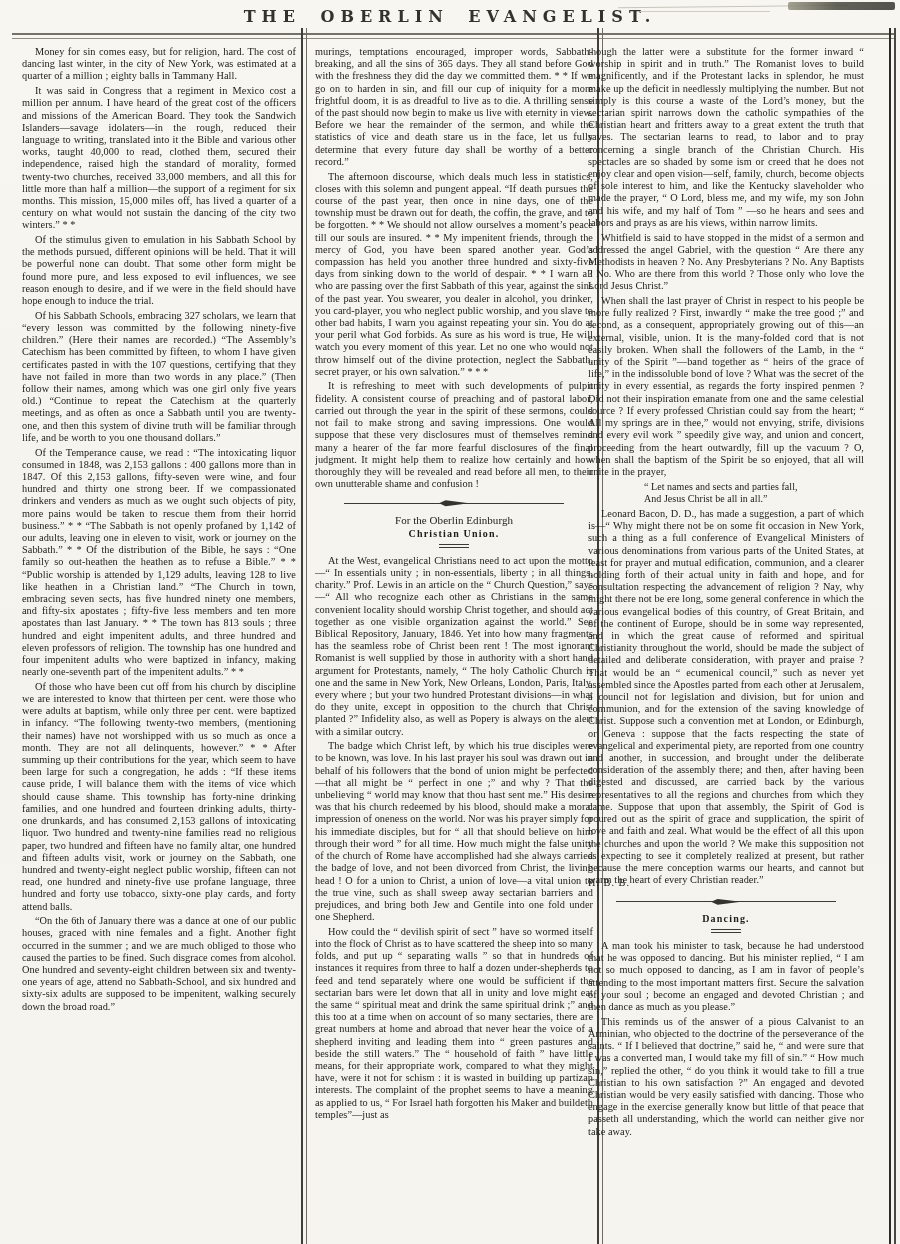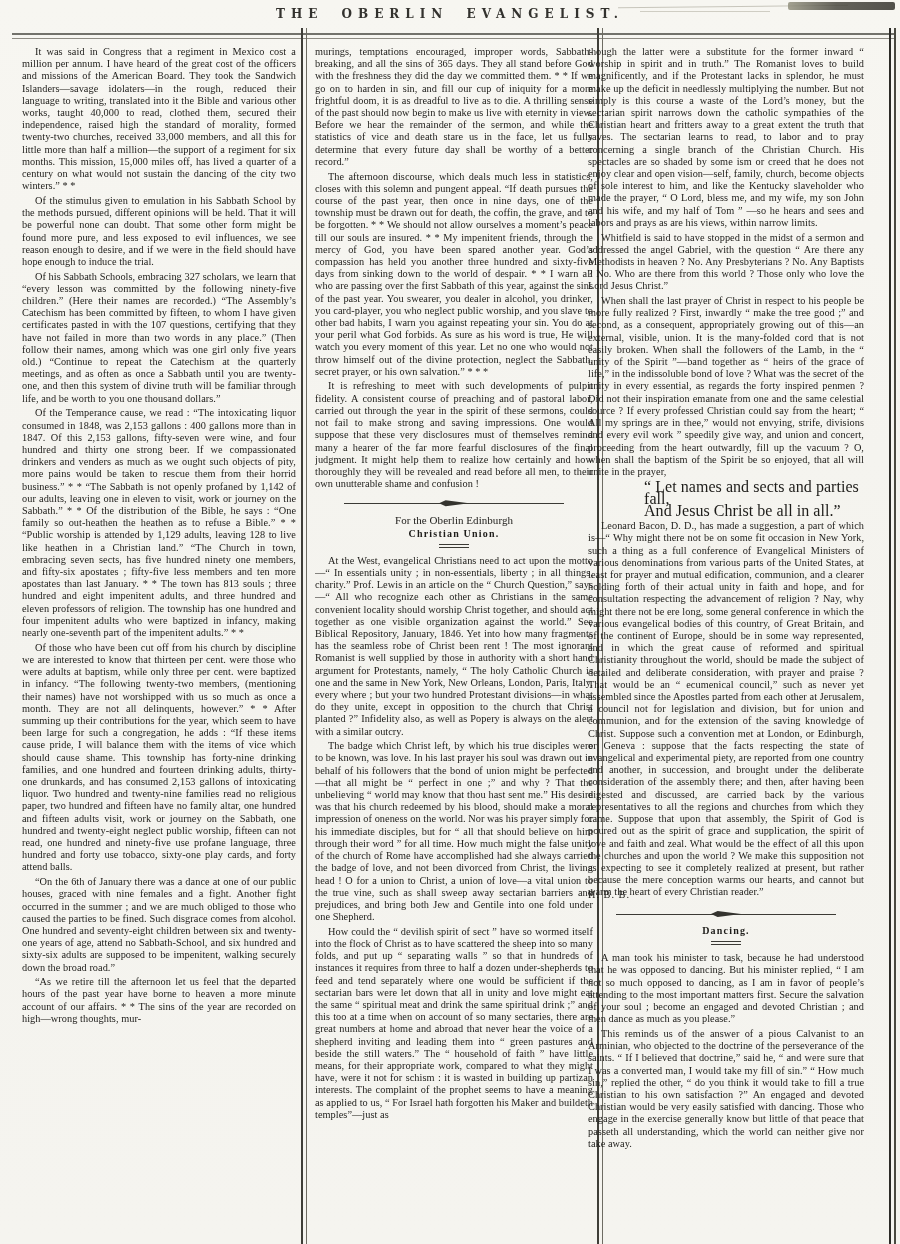--- a/index.html
+++ b/index.html
@@ -6,21 +6,21 @@
   body{
     background:#f6f5f0;
     font-family:"Liberation Serif", serif;
     color:#1d1c19;
     position:relative;
   }
   .page{position:absolute;inset:0;background:linear-gradient(180deg,#f7f6f1 0%,#f4f3ee 55%,#f5f4ef 100%);}
   
   .masthead{
     position:absolute;top:7px;left:0;width:100%;text-align:center;
-    font-family:"DejaVu Serif", serif;font-size:12px;font-weight:bold;
+    font-family:"DejaVu Serif", serif;font-size:16px;font-weight:bold;
     letter-spacing:6px;color:#33322e;word-spacing:8px;
   }
   .toprule-a{position:absolute;left:12px;right:6px;top:33px;border-top:2px solid #5b5a53;opacity:.85;}
   .toprule-b{position:absolute;left:12px;right:6px;top:38px;border-top:1.5px solid #737168;opacity:.8;}
   
   .pencil-1{position:absolute;top:6px;left:618px;width:230px;height:1px;background:#c7c5bb;transform:rotate(-.6deg);}
   .pencil-2{position:absolute;top:11px;left:640px;width:130px;height:1px;background:#cfcdc3;}
   .smudge{position:absolute;top:2px;left:788px;width:107px;height:8px;border-radius:2px;
     background:linear-gradient(90deg,#94927f 0%,#4a4940 45%,#35342e 100%);opacity:.85;}
   
@@ -52,21 +52,21 @@
     width:30px;height:7px;background:#34332e;
     clip-path:polygon(0% 50%,22% 8%,100% 50%,22% 92%);
   }
   .kicker{text-align:center;text-indent:0;font-size:11px;margin:1px 0 1px;}
   .heading{
     text-align:center;text-indent:0;font-weight:bold;font-size:10px;
     letter-spacing:1.2px;margin:1px 0 0;
   }
   .headrule{width:30px;height:2px;margin:4px auto 7px;
     border-top:1px solid #3b3a35;border-bottom:1px solid #3b3a35;}
-  .verse{text-indent:0;text-align:left;margin:0 0 3px 56px;white-space:pre-line;font-size:16px;}
+  .verse{text-indent:0;text-align:left;margin:0 0 3px 56px;white-space:pre-line;font-size:10px;}
   .signature{text-align:left;text-indent:0;padding-right:12px;margin-top:-12.2px;letter-spacing:1px;}
 </style>
 </head>
 <body>
 
 <div class="page">
 
   <div class="masthead">THE OBERLIN EVANGELIST.</div>
   <div class="toprule-a"></div>
   <div class="toprule-b"></div>
@@ -82,27 +82,27 @@
   <div class="vrule vr-2">
       <div class="a"></div>
       <div class="b"></div>
     </div>
   <div class="vrule vr-right">
       <div class="a"></div>
       <div class="b"></div>
     </div>
 
   <div class="col" id="col1">
+    <div class="para">Money for sin comes easy, but for religion, hard. The cost of dancing last winter, in the city of New York, was estimated at a quarter of a million ; eighty balls in Tammany Hall.</div>
     <div class="para">It was said in Congress that a regiment in Mexico cost a million per annum. I have heard of the great cost of the officers and missions of the American Board. They took the Sandwich Islanders—savage idolaters—in the rough, reduced their language to writing, translated into it the Bible and various other works, taught 40,000 to read, clothed them, secured their independence, raised high the standard of morality, formed twenty-two churches, received 33,000 members, and all this for little more than half a million—the support of a regiment for six months. This mission, 15,000 miles off, has lived a quarter of a century on what would not sustain the dancing of the city two winters.”  *  *</div>
     <div class="para">Of the stimulus given to emulation in his Sabbath School by the methods pursued, different opinions will be held. That it will be powerful none can doubt. That some other form might be found more pure, and less exposed to evil influences, we see reason enough to desire, and if we were in the field should have hope enough to induce the trial.</div>
     <div class="para">Of his Sabbath Schools, embracing 327 scholars, we learn that “every lesson was committed by the following ninety-five children.” (Here their names are recorded.) “The Assembly’s Catechism has been committed by fifteen, to whom I have given certificates pasted in with the 107 questions, certifying that they have not failed in more than two words in any place.” (Then follow their names, among which was one girl only five years old.) “Continue to repeat the Catechism at the quarterly meetings, and as often as once a Sabbath until you are twenty-one, and then this system of divine truth will be familiar through life, and be worth to you one thousand dollars.”</div>
     <div class="para">Of the Temperance cause, we read : “The intoxicating liquor consumed in 1848, was 2,153 gallons : 400 gallons more than in 1847. Of this 2,153 gallons, fifty-seven were wine, and four hundred and thirty one strong beer. If we compassionated drinkers and venders as much as we ought such objects of pity, more pains would be taken to rescue them from their horrid business.” * * “The Sabbath is not openly profaned by 1,142 of our adults, leaving one in eleven to visit, work or journey on the Sabbath.” * * Of the distribution of the Bible, he says : “One family so out-heathen the heathen as to refuse a Bible.” * * “Public worship is attended by 1,129 adults, leaving 128 to live like heathen in a Christian land.” “The Church in town, embracing seven sects, has five hundred ninety one members, and fifty-six apostates ; fifty-five less members and ten more apostates than last January. * * The town has 813 souls ; three hundred and eight impenitent adults, and three hundred and eleven professors of religion. The township has one hundred and four impenitent adults who were baptized in infancy, making nearly one-seventh part of the impenitent adults.” *  *</div>
     <div class="para">Of those who have been cut off from his church by discipline we are interested to know that thirteen per cent. were those who were adults at baptism, while only three per cent. were baptized in infancy. “The following twenty-two members, (mentioning their names) have not worshipped with us so much as once a month. They are not all delinquents, however.” * * After summing up their contributions for the year, which seem to have been large for such a congregation, he adds : “If these items cause pride, I will balance them with the items of vice which should cause shame. This township has forty-nine drinking families, and one hundred and fourteen drinking adults, thirty-one drunkards, and has consumed 2,153 gallons of intoxicating liquor. Two hundred and twenty-nine families read no religious paper, two hundred and fifteen have no family altar, one hundred and fifteen adults visit, work or journey on the Sabbath, one hundred and twenty-eight neglect public worship, fifteen can not read, one hundred and ninety-five use profane language, three hundred and forty use tobacco, sixty-one play cards, and forty attend balls.</div>
     <div class="para">“On the 6th of January there was a dance at one of our public houses, graced with nine females and a fight. Another fight occurred in the summer ; and we are much obliged to those who caused the parties to be fined. Such disgrace comes from alcohol. One hundred and seventy-eight children between six and twenty-one years of age, attend no Sabbath-School, and six hundred and sixty-six adults are supposed to be impenitent, walking securely down the broad road.”</div>
-    <div class="para">“As we retire till the afternoon let us feel that the departed hours of the past year have borne to heaven a more minute account of our affairs. * * The sins of the year are recorded on high—wrong thoughts, mur-</div>
   </div>
 
   <div class="col" id="col2">
     <div class="para cont">murings, temptations encouraged, improper words, Sabbath-breaking, and all the sins of 365 days. They all stand before God with the freshness they did the day we committed them. * * If we go on to harden in sin, and fill our cup of iniquity for a more frightful doom, it is as dreadful to live as to die. A thrilling sense of the past should now begin to make us live with eternity in view. Before we hear the remainder of the sermon, and while the statistics of vice and death stare us in the face, let us fully determine that every future day shall be worthy of a better record.”</div>
     <div class="para">The afternoon discourse, which deals much less in statistics, closes with this solemn and pungent appeal. “If death pursues the course of the past year, then once in nine days, one of the township must be drawn out for death, the coffin, the grave, and to be forgotten. * * We should not allow ourselves a moment’s peace till our souls are insured. * * My impenitent friends, through the mercy of God, you have been spared another year. God’s compassion has held you another three hundred and sixty-five days from sinking down to the world of despair. * * I warn all who are passing over the first Sabbath of this year, against the sins of the past year. You swearer, you dealer in alcohol, you drinker, you card-player, you who neglect public worship, and you slave to other bad habits, I warn you against repeating your sin. You do at your peril what God forbids. As sure as his word is true, He will watch you every moment of this year. Let no one who would not throw himself out of the divine protection, neglect the Sabbath, secret prayer, or his own salvation.” *  *  *</div>
     <div class="para">It is refreshing to meet with such developments of pulpit fidelity. A consistent course of preaching and of pastoral labor, carried out through the year in the spirit of these sermons, could not fail to make strong and saving impressions. One would suppose that these very disclosures must of themselves remind many a hearer of the far more fearful disclosures of the final judgment. It might help them to realize how certainly and how thoroughly they will be revealed and read before all men, to their own unutterable shame and confusion !</div>
     <div class="divider">
         <div class="line"></div>
         <div class="orn"></div>
       </div>

